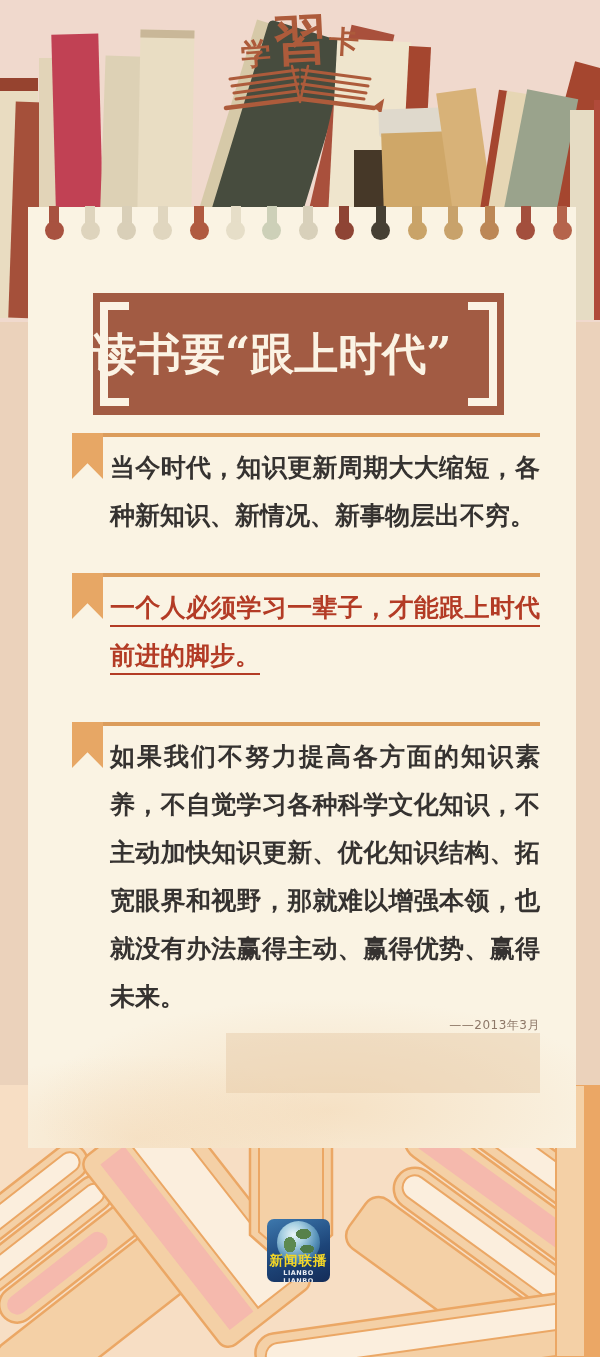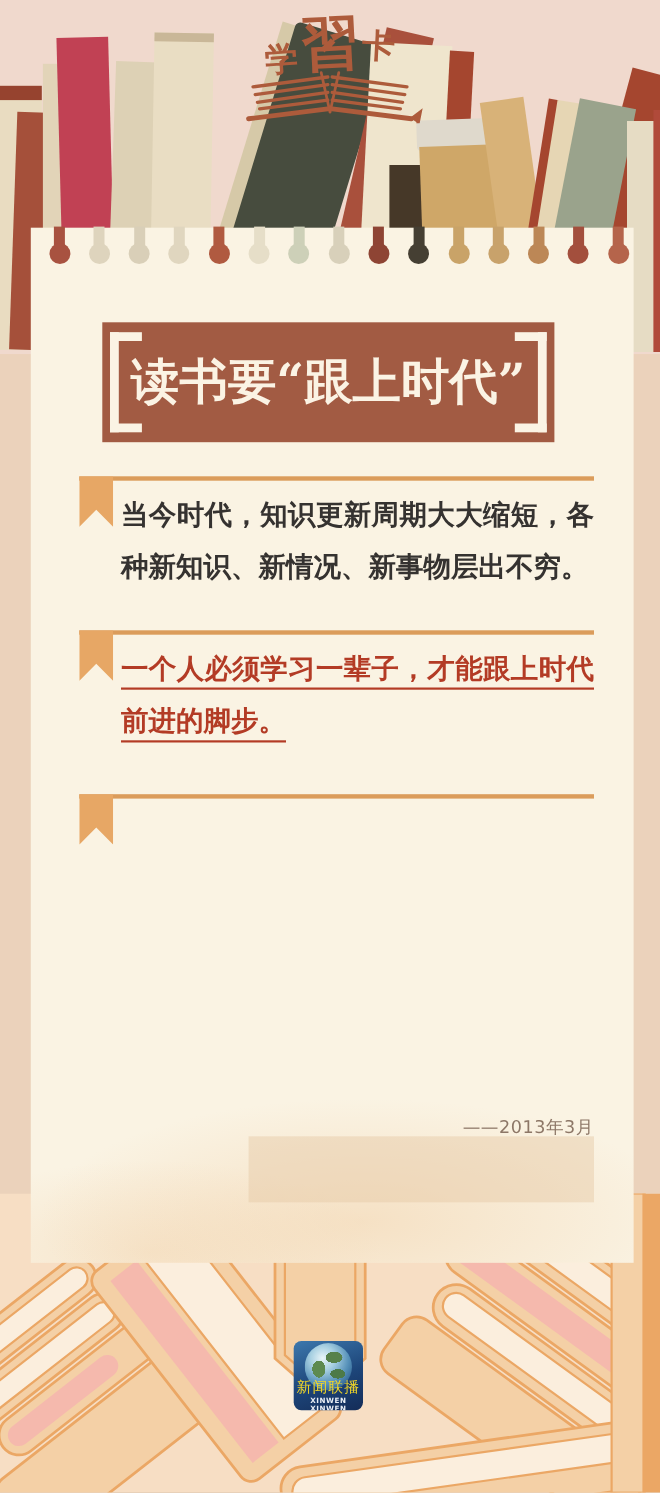--- a/index.html
+++ b/index.html
@@ -25,22 +25,22 @@
     background:
       radial-gradient(ellipse 420px 160px at 55% 96%, rgba(238,195,146,.38), rgba(238,195,146,0) 70%),
       radial-gradient(ellipse 300px 120px at 20% 99%, rgba(238,195,146,.30), rgba(238,195,146,0) 70%),
       #faf3e3;
   }
   .hole{position:absolute;top:0;}
   .hole .stem{position:absolute;top:-1px;left:4.5px;width:10px;height:17px;}
   .hole .circ{position:absolute;top:14px;left:0;width:19px;height:19px;border-radius:50%;}
   
   .title-box{
-    position:absolute;left:65px;top:86px;width:411px;height:109px;background:#a25b43;
-    display:flex;align-items:center;justify-content:center;
+    position:absolute;left:65px;top:86px;width:411px;height:122px;background:#a25b43;
+    display:flex;align-items:center;
   }
   .title-box h1{
     margin:0;font-size:44px;line-height:1;color:#fbf3e4;font-weight:700;letter-spacing:0px;white-space:nowrap;
   }
   .bracket{position:absolute;top:9px;bottom:9px;width:21px;}
   .bracket.left{left:7px;border-left:8px solid #fbf3e4;border-top:8px solid #fbf3e4;border-bottom:8px solid #fbf3e4;}
   .bracket.right{right:7px;border-right:8px solid #fbf3e4;border-top:8px solid #fbf3e4;border-bottom:8px solid #fbf3e4;}
   
   .quote{position:absolute;left:44px;width:468px;}
   .quote .rule{height:4px;background:#db9c5b;position:relative;}
@@ -58,38 +58,38 @@
   .q2 p{
     color:#b33b25;font-weight:700;
     text-decoration:underline;text-decoration-color:#b33b25;
     text-decoration-thickness:2px;text-underline-offset:9px;
   }
   
   .attr-band{position:absolute;left:198px;top:826px;width:314px;height:60px;background:rgba(228,200,163,.45);}
   .attribution{
     position:absolute;right:36px;top:804px;text-align:right;
     font-family:"DejaVu Sans","Liberation Sans",sans-serif;
-    font-size:16px;line-height:28px;color:#8d7767;letter-spacing:.5px;
+    font-size:12px;line-height:28px;color:#8d7767;letter-spacing:.5px;
   }
   
   .cctv-logo{
     position:absolute;left:267px;top:1219px;width:63px;height:63px;z-index:3;border-radius:7px;
     background:linear-gradient(160deg,#3d78ad 0%,#1d4579 55%,#142c58 100%);
     overflow:hidden;text-align:center;
     font-family:"DejaVu Sans","Liberation Sans",sans-serif;
   }
   .globe{
     position:absolute;left:10px;top:2px;width:43px;height:43px;border-radius:50%;
     background:
       radial-gradient(ellipse 9px 6px at 62% 30%, #57814a 85%, rgba(87,129,74,0) 86%),
       radial-gradient(ellipse 7px 9px at 30% 55%, #5d8a50 85%, rgba(93,138,80,0) 86%),
       radial-gradient(ellipse 8px 5px at 70% 65%, #4d7a48 85%, rgba(77,122,72,0) 86%),
       radial-gradient(circle at 38% 32%, #eaf5f8 0%, #a8d0e2 28%, #5590b8 60%, #1d4a7c 92%);
   }
-  .cctv-cn{position:absolute;left:0;top:33px;width:100%;font-size:13.5px;font-weight:400;color:#f2d627;letter-spacing:1px;}
+  .cctv-cn{position:absolute;left:0;top:33px;width:100%;font-size:13.5px;font-weight:700;color:#f2d627;letter-spacing:1px;}
   .cctv-en{position:absolute;left:0;top:50px;width:100%;font-size:6.5px;font-weight:700;color:#e9eef5;letter-spacing:.5px;}
 </style>
 </head>
 <body>
 
 <div class="poster">
 
   <svg class="photo" width="600" height="322" viewBox="0 0 600 322">
     <rect x="0" y="0" width="600" height="322" fill="#f0d9cd"></rect>
     <rect x="-10" y="78" width="48" height="240" fill="#e9dcc1"></rect>
@@ -272,27 +272,28 @@
       <div class="rule">
         <div class="bookmark"></div>
       </div>
       <p>当今时代，知识更新周期大大缩短，各种新知识、新情况、新事物层出不穷。</p>
     </div>
 
     <div class="quote q3">
       <div class="rule">
         <div class="bookmark"></div>
       </div>
+      <p>如果我们不努力提高各方面的知识素养，不自觉学习各种科学文化知识，不主动加快知识更新、优化知识结构、拓宽眼界和视野，那就难以增强本领，也就没有办法赢得主动、赢得优势、赢得未来。</p>
     </div>
 
     <div class="attr-band"></div>
     <div class="attribution">
       <div>——2013年3月</div>
     </div>
   </div>
 
   <div class="cctv-logo">
     <div class="globe"></div>
     <div class="cctv-cn">新闻联播</div>
-    <div class="cctv-en">XINWEN XINWEN</div>
+    <div class="cctv-en">LIANBO LIANBO</div>
   </div>
 
 </div>
 
 </body></html>

